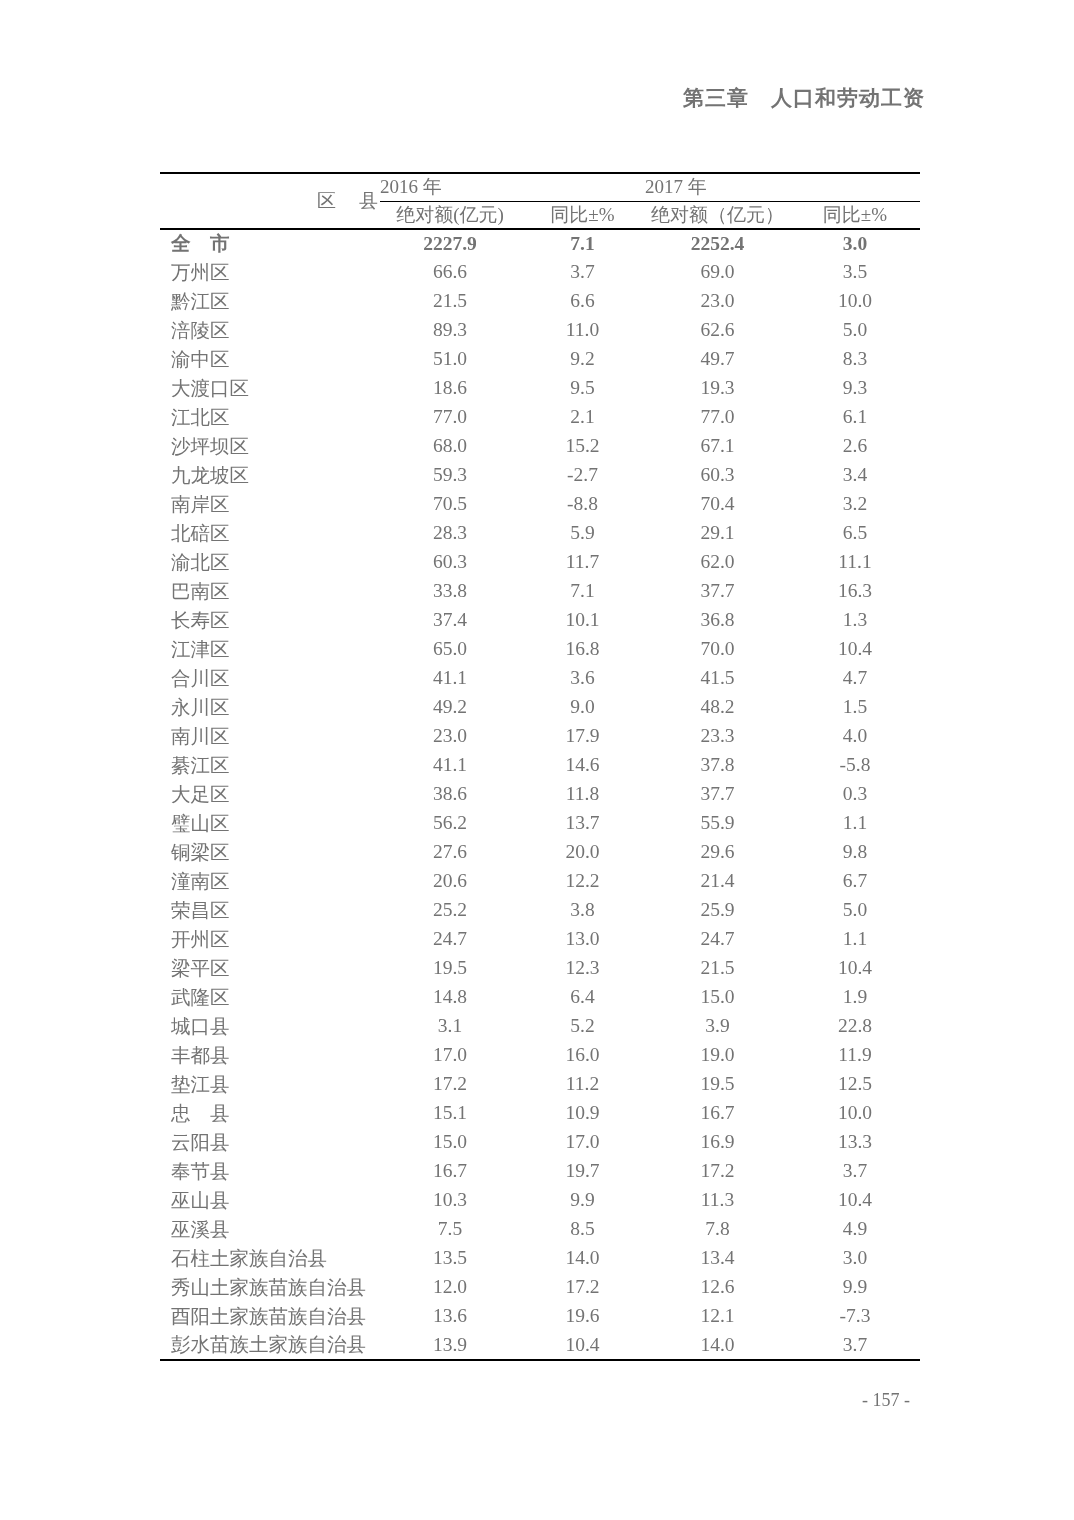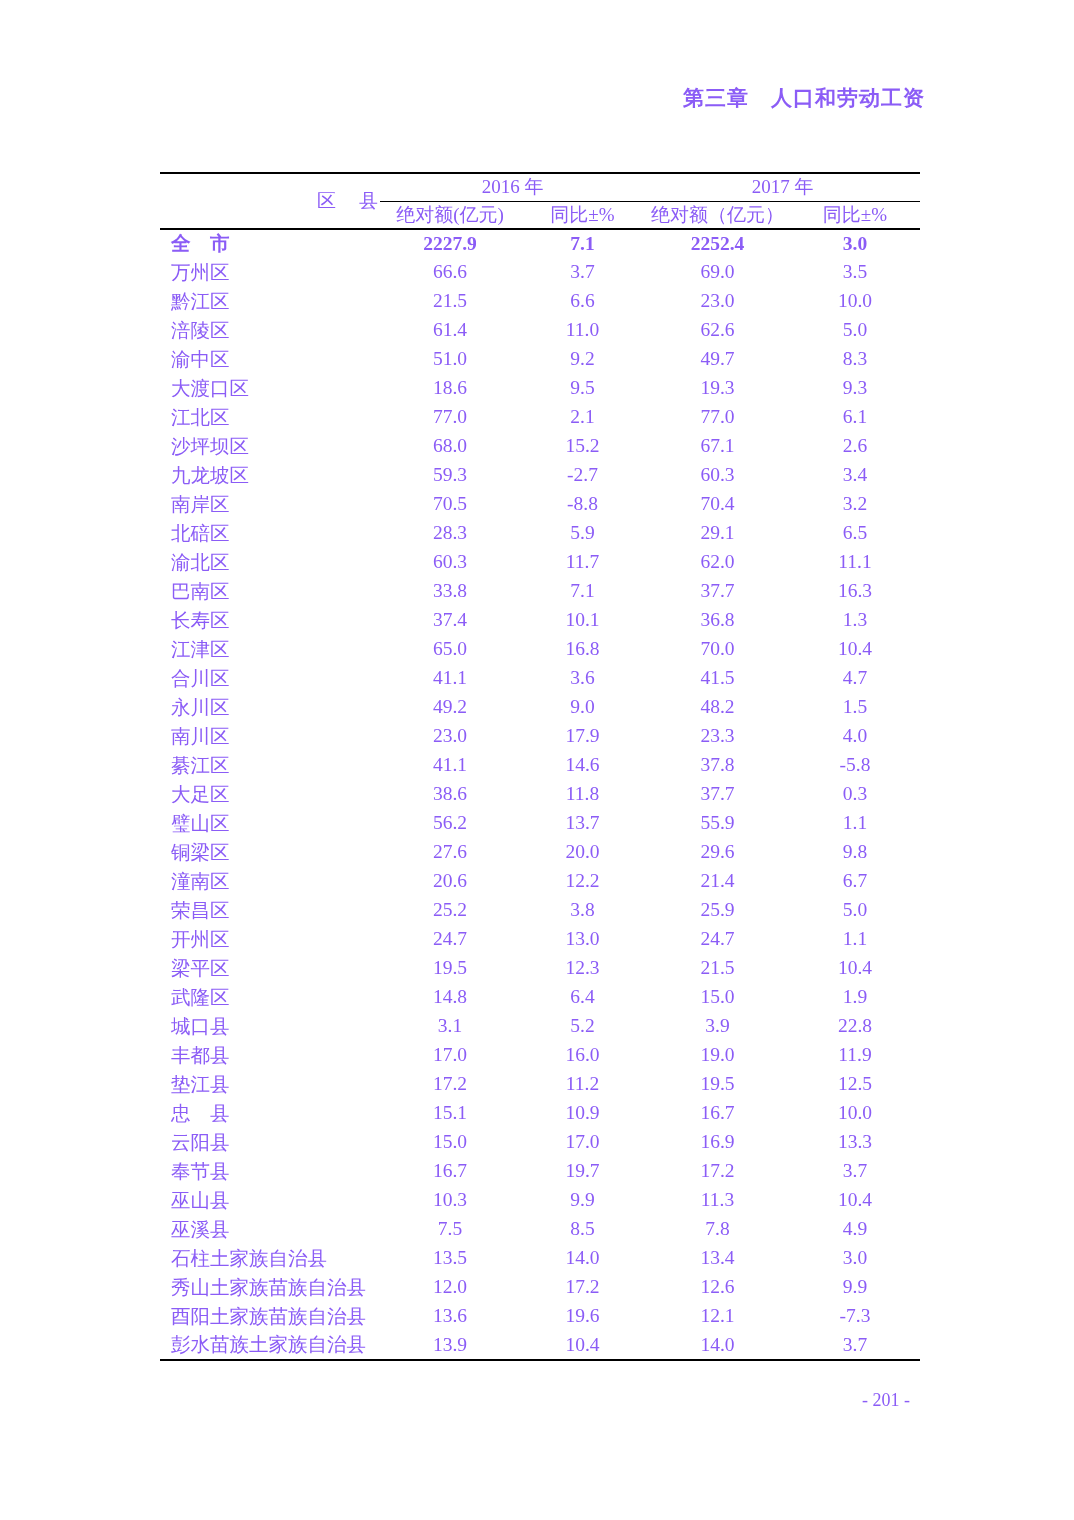--- a/index.html
+++ b/index.html
@@ -3,21 +3,21 @@
 <meta charset="utf-8">
 <style>
   * { margin: 0; padding: 0; box-sizing: border-box; }
   html, body { background: #e8e8e8; }
   .page {
     position: relative;
     width: 1074px;
     height: 1520px;
     background: #ffffff;
     font-family: "Liberation Serif", "DejaVu Serif", serif;
-    color: #8b5cf6;
+    color: #737373;
     overflow: hidden;
   }
   .chapter-header {
     position: absolute;
     top: 84px;
     right: 149px;
     font-family: "Liberation Sans", "DejaVu Sans", sans-serif;
     font-weight: 700;
     font-size: 21px;
     letter-spacing: 1px;
@@ -50,21 +50,21 @@
     font-weight: 400;
     font-size: 19px;
   }
   th.region-head {
     text-align: right;
     border-bottom: 2.5px solid #000;
     letter-spacing: 2px;
   }
   th.year-head {
     height: 28px;
-    text-align: center;
+    text-align: left;
     border-bottom: 1.5px solid #000;
     font-weight: 400;
   }
   tr.sub-head th {
     height: 24px;
     text-align: center;
     border-bottom: 2.5px solid #000;
     white-space: nowrap;
   }
   tbody td { height: 29px; }
@@ -130,21 +130,21 @@
           </tr>
           <tr>
             <td class="region">黔江区</td>
             <td class="num">21.5</td>
             <td class="num">6.6</td>
             <td class="num">23.0</td>
             <td class="num">10.0</td>
           </tr>
           <tr>
             <td class="region">涪陵区</td>
-            <td class="num">61.4</td>
+            <td class="num">89.3</td>
             <td class="num">11.0</td>
             <td class="num">62.6</td>
             <td class="num">5.0</td>
           </tr>
           <tr>
             <td class="region">渝中区</td>
             <td class="num">51.0</td>
             <td class="num">9.2</td>
             <td class="num">49.7</td>
             <td class="num">8.3</td>
@@ -384,15 +384,15 @@
             <td class="region">彭水苗族土家族自治县</td>
             <td class="num">13.9</td>
             <td class="num">10.4</td>
             <td class="num">14.0</td>
             <td class="num">3.7</td>
           </tr>
         </tbody>
     </table>
   </div>
 
-  <div class="page-number">- 201 -</div>
+  <div class="page-number">- 157 -</div>
 
 </div>
 
 </body></html>

